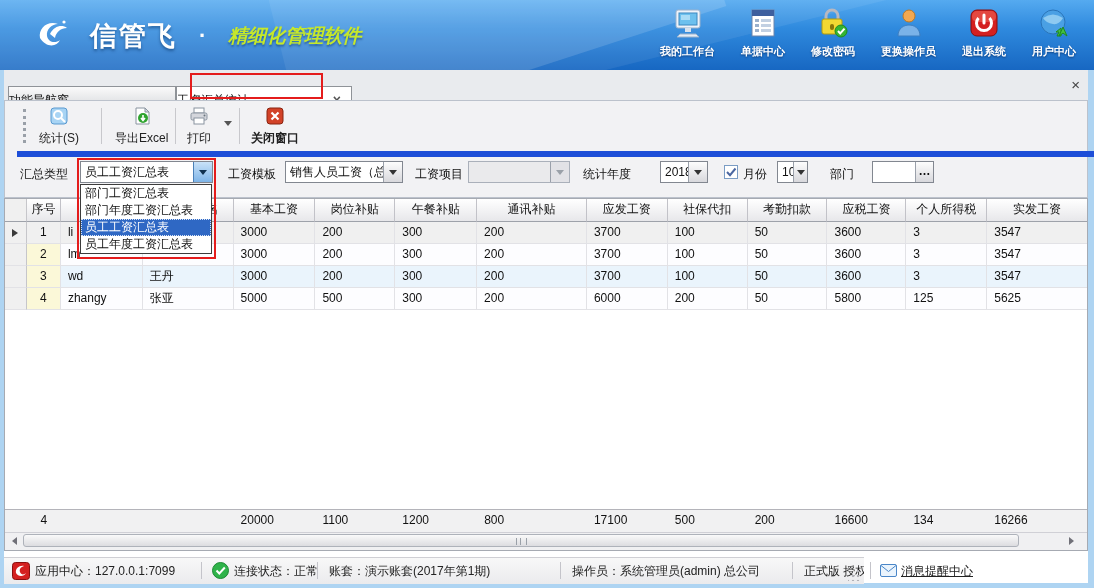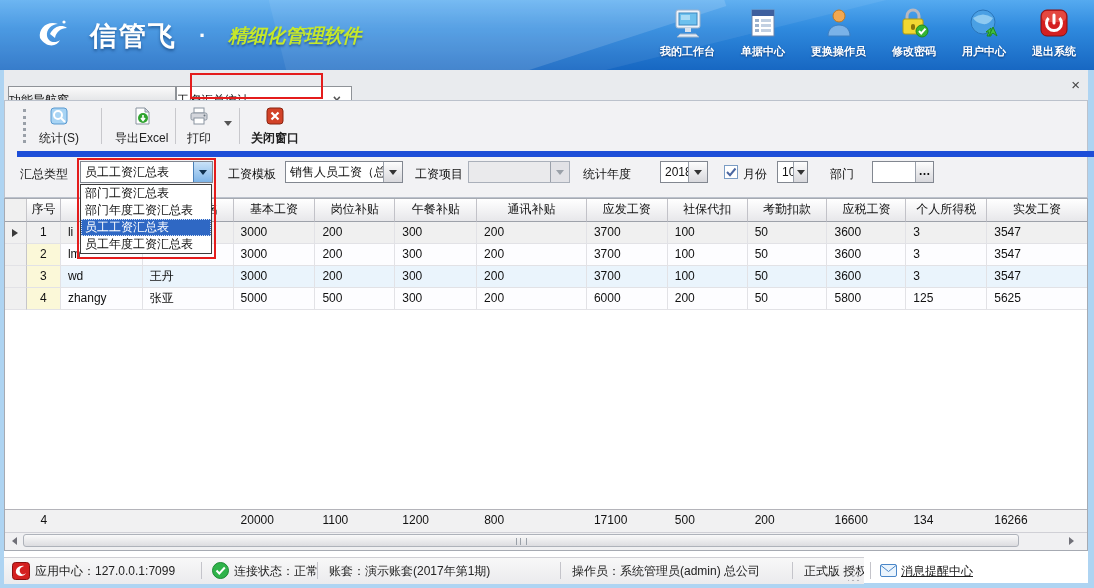--- a/index.html
+++ b/index.html
@@ -176,60 +176,60 @@
             <rect x="7" y="16" width="4" height="3" fill="#9ab0cc"></rect>
               <rect x="13" y="16" width="10" height="3" fill="#c2d0e2"></rect>
             <rect x="7" y="21" width="4" height="3" fill="#9ab0cc"></rect>
               <rect x="13" y="21" width="10" height="3" fill="#c2d0e2"></rect>
           </svg>
         </span>
         <span class="lbl">单据中心</span>
       </div>
       <div class="navitem">
         <span>
-          <svg width="30" height="30" viewBox="0 0 30 30">
-            <circle cx="15" cy="8" r="6" fill="#f2a850" stroke="#c07820"></circle>
-            <path d="M4 28 c0-8 6-11 11-11 s11 3 11 11 Z" fill="#7ab2e8" stroke="#3d7ec0"></path>
-          </svg>
-        </span>
-        <span class="lbl">更换操作员</span>
-      </div>
-      <div class="navitem">
-        <span>
           <svg width="32" height="30" viewBox="0 0 32 30">
             <path d="M9 12 v-4 a6 6 0 0 1 12 0 v4" fill="none" stroke="#b8b8c0" stroke-width="3"></path>
             <rect x="5" y="11" width="20" height="15" rx="2" fill="#f2d832" stroke="#b09a10"></rect>
             <rect x="13" y="16" width="4" height="6" rx="2" fill="#8a7408"></rect>
             <circle cx="24" cy="23" r="6" fill="#34b434" stroke="#1e8a1e"></circle>
             <path d="M21 23 l2.2 2.4 L27.5 20.6" fill="none" stroke="#fff" stroke-width="2"></path>
           </svg>
         </span>
         <span class="lbl">修改密码</span>
       </div>
       <div class="navitem">
         <span>
           <svg width="30" height="30" viewBox="0 0 30 30">
-            <circle cx="14" cy="14" r="12" fill="#4aa0e4" stroke="#2a74b8"></circle>
-            <path d="M4 10 q10-7 20 0 q-4 7-10 6 q-7-1-10-6" fill="#9fd4f4" opacity="0.8"></path>
-            <path d="M22 28 v-8 l-5 4 h3 l-2 4 Z" fill="#44c044" stroke="#1e8a1e"></path>
-            <path d="M20 28 l4-9 4 9 -4-3 Z" fill="#44c044" stroke="#1e8a1e"></path>
-          </svg>
-        </span>
-        <span class="lbl">用户中心</span>
+            <circle cx="15" cy="8" r="6" fill="#f2a850" stroke="#c07820"></circle>
+            <path d="M4 28 c0-8 6-11 11-11 s11 3 11 11 Z" fill="#7ab2e8" stroke="#3d7ec0"></path>
+          </svg>
+        </span>
+        <span class="lbl">更换操作员</span>
       </div>
       <div class="navitem">
         <span>
           <svg width="30" height="30" viewBox="0 0 30 30">
             <rect x="2" y="2" width="26" height="26" rx="6" fill="#d42020" stroke="#8a0e0e"></rect>
             <rect x="3" y="3" width="24" height="11" rx="5" fill="#ee6a5a" opacity="0.55"></rect>
             <path d="M15 7 v8" stroke="#fff" stroke-width="3" stroke-linecap="round"></path>
             <path d="M9.5 10 a7.5 7.5 0 1 0 11 0" fill="none" stroke="#fff" stroke-width="3"></path>
           </svg>
         </span>
         <span class="lbl">退出系统</span>
+      </div>
+      <div class="navitem">
+        <span>
+          <svg width="30" height="30" viewBox="0 0 30 30">
+            <circle cx="14" cy="14" r="12" fill="#4aa0e4" stroke="#2a74b8"></circle>
+            <path d="M4 10 q10-7 20 0 q-4 7-10 6 q-7-1-10-6" fill="#9fd4f4" opacity="0.8"></path>
+            <path d="M22 28 v-8 l-5 4 h3 l-2 4 Z" fill="#44c044" stroke="#1e8a1e"></path>
+            <path d="M20 28 l4-9 4 9 -4-3 Z" fill="#44c044" stroke="#1e8a1e"></path>
+          </svg>
+        </span>
+        <span class="lbl">用户中心</span>
       </div>
     </div>
   </div>
 
   <div class="abs winborder" style="left:0;top:70px;width:4px;height:518px;"></div>
   <div class="abs winborder" style="left:1088px;top:70px;width:6px;height:518px;"></div>
   <div class="abs winborder" style="left:0;top:583px;width:1094px;height:5px;"></div>
 
   <div class="abs" id="tabstrip">
     <div class="tab" id="tab0">

